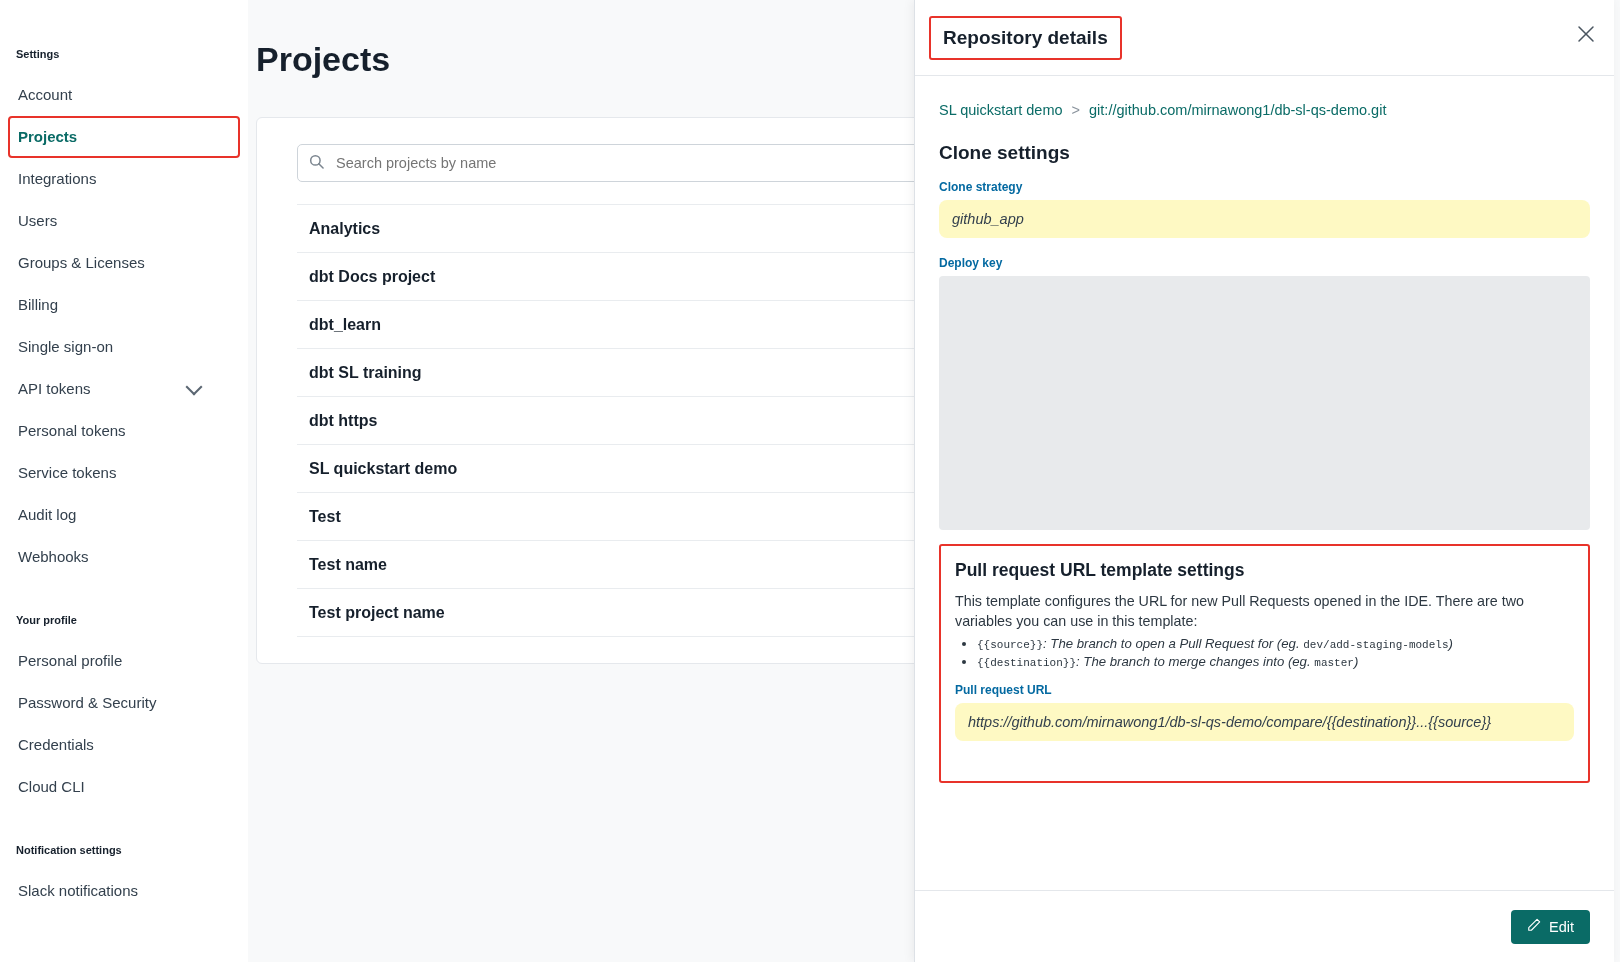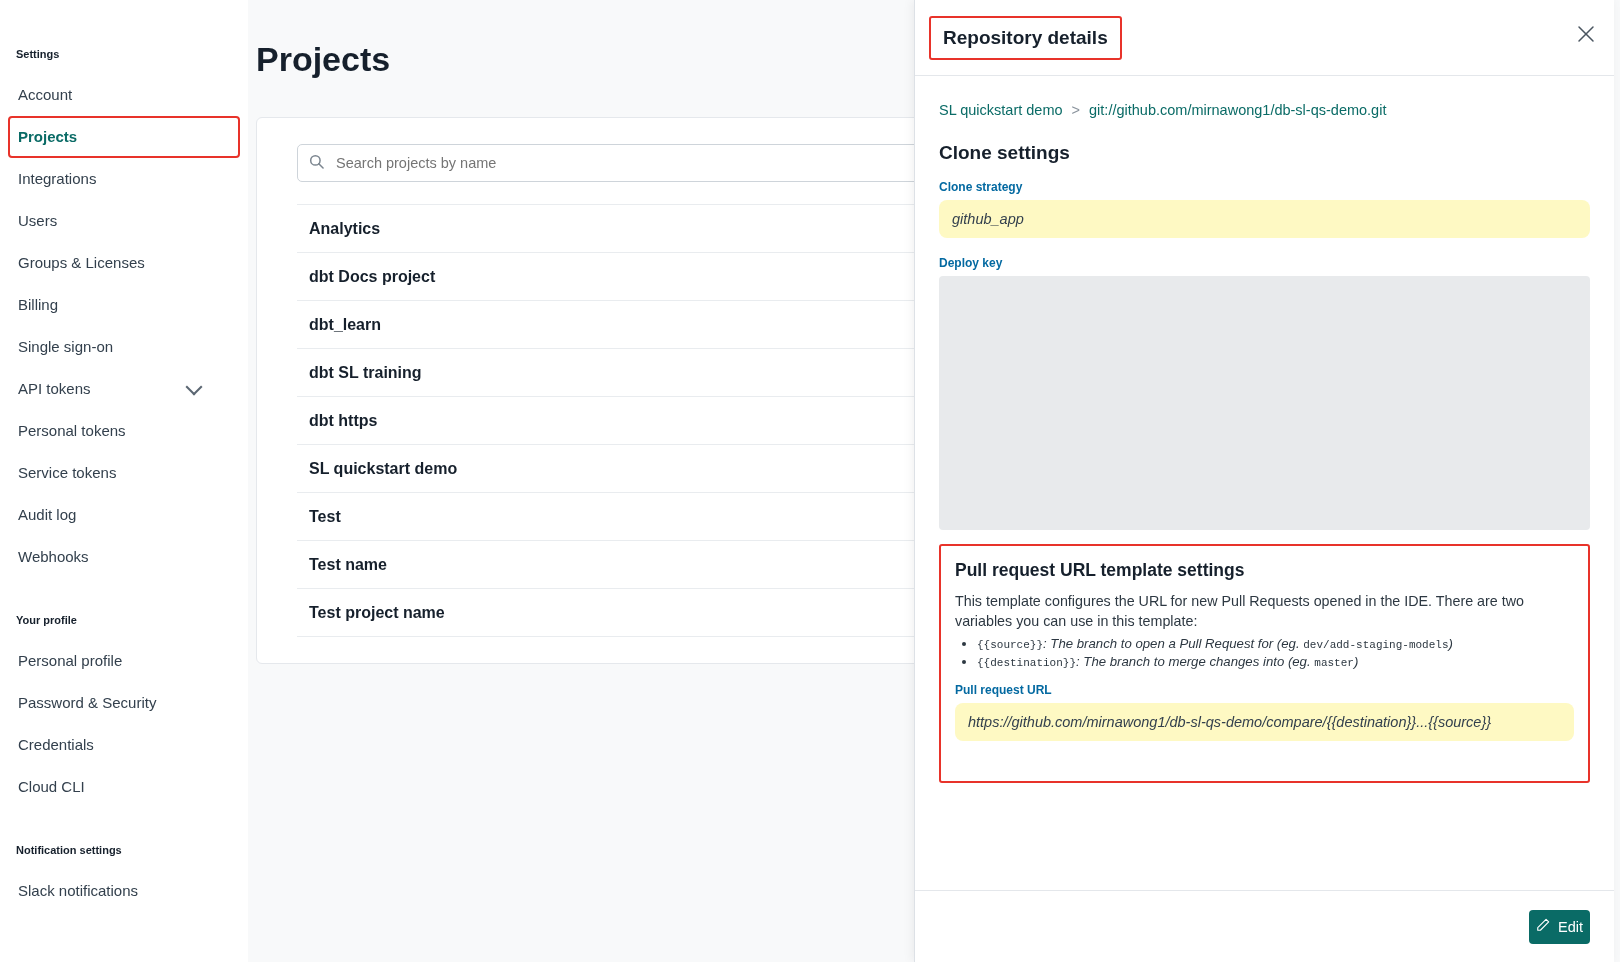--- a/index.html
+++ b/index.html
@@ -247,21 +247,21 @@
     justify-content: flex-end;
     padding-right: 24px;
     background: #ffffff;
   }
   .edit-btn {
     background: #0a6b66;
     color: #ffffff;
     border: none;
     border-radius: 4px;
     height: 34px;
-    padding: 0 7px;
+    padding: 0 16px;
     font-size: 14.5px;
     font-family: "Liberation Sans", sans-serif;
     display: flex;
     align-items: center;
     gap: 8px;
     cursor: pointer;
   }
 </style>
 </head>
 <body>

